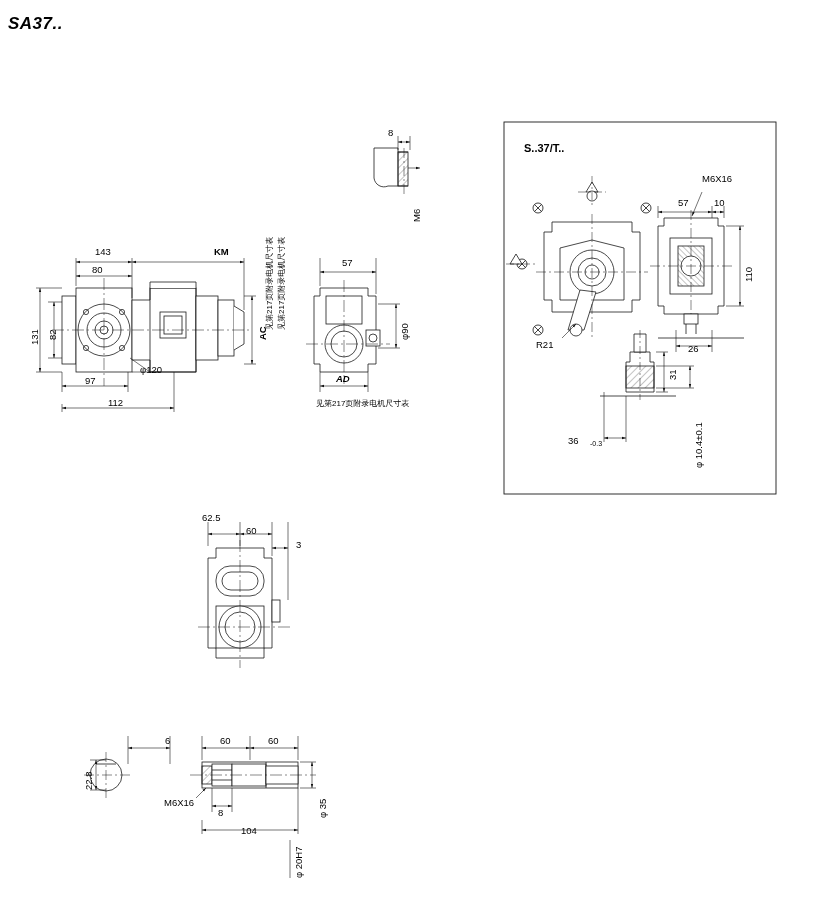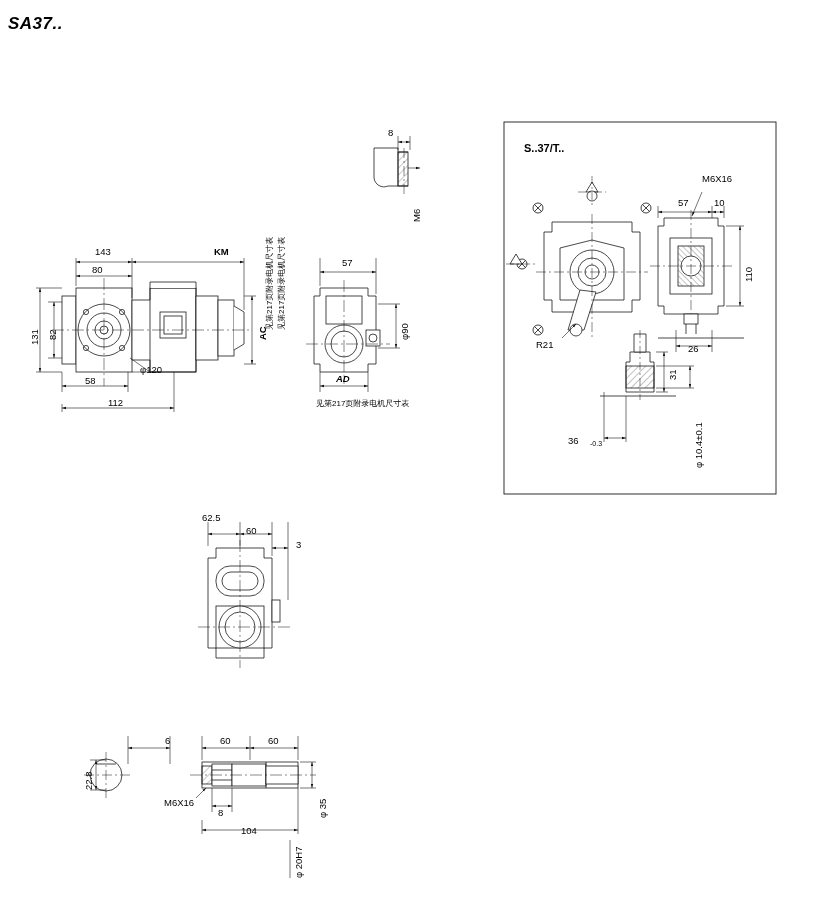--- a/index.html
+++ b/index.html
@@ -339,21 +339,21 @@
       </g>
 
     </g>
   </svg>
 
   <div class="lbl" style="left:95px; top:247px;">143</div>
   <div class="lbl bold" style="left:178px; top:247px;margin-left:36px;">KM</div>
   <div class="lbl" style="left:92px; top:265px;">80</div>
   <div class="lbl rot90" style="left:30px; top:345px;">131</div>
   <div class="lbl rot90" style="left:48px; top:340px;">82</div>
-  <div class="lbl" style="left:85px; top:376px;">58</div>
+  <div class="lbl" style="left:85px; top:376px;">97</div>
   <div class="lbl" style="left:108px; top:398px;">112</div>
   <div class="lbl" style="left:140px; top:365px;">φ120</div>
   <div class="lbl bold rot90" style="left:258px; top:340px;">AC</div>
   <div class="lbl sm rot90" style="left:266px; top:330px;">见第217页附录电机尺寸表</div>
   <div class="lbl sm rot90" style="left:278px; top:330px;">见第217页附录电机尺寸表</div>
 
   <div class="lbl" style="left:342px; top:258px;">57</div>
   <div class="lbl rot90" style="left:400px; top:340px;">φ90</div>
   <div class="lbl bold" style="left:336px; top:374px;font-style:italic;">AD</div>
   <div class="lbl sm" style="left:316px; top:400px;">见第217页附录电机尺寸表</div>

